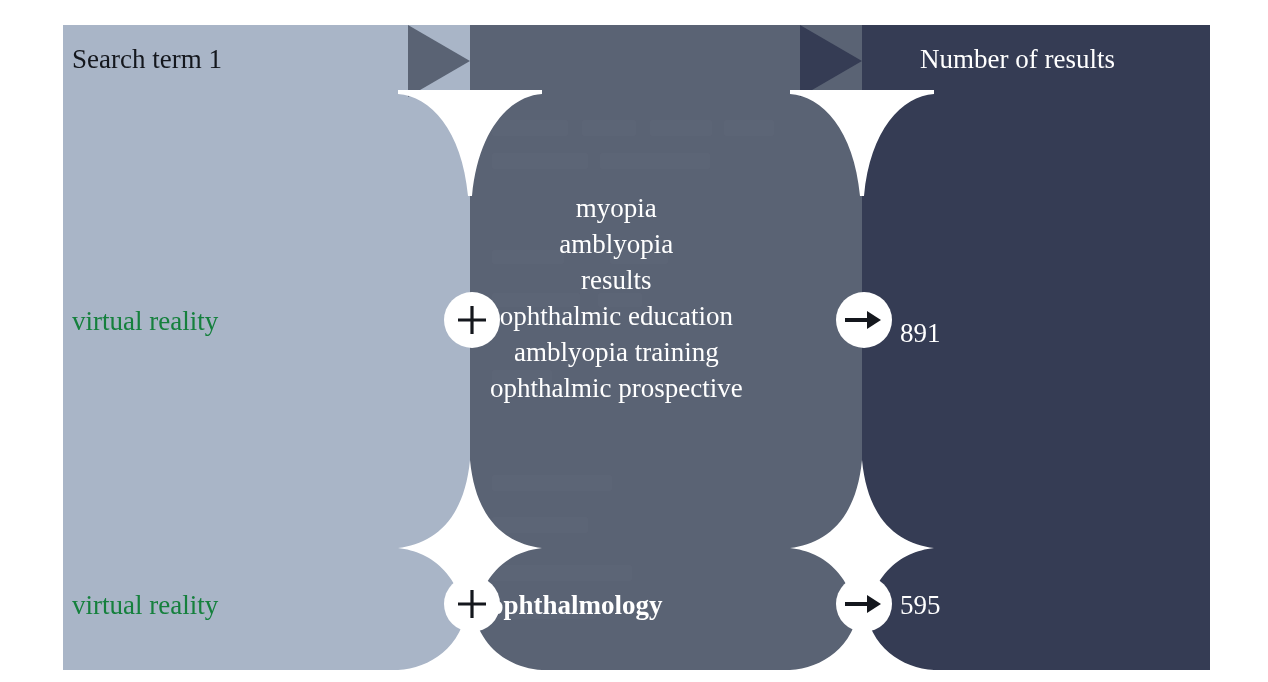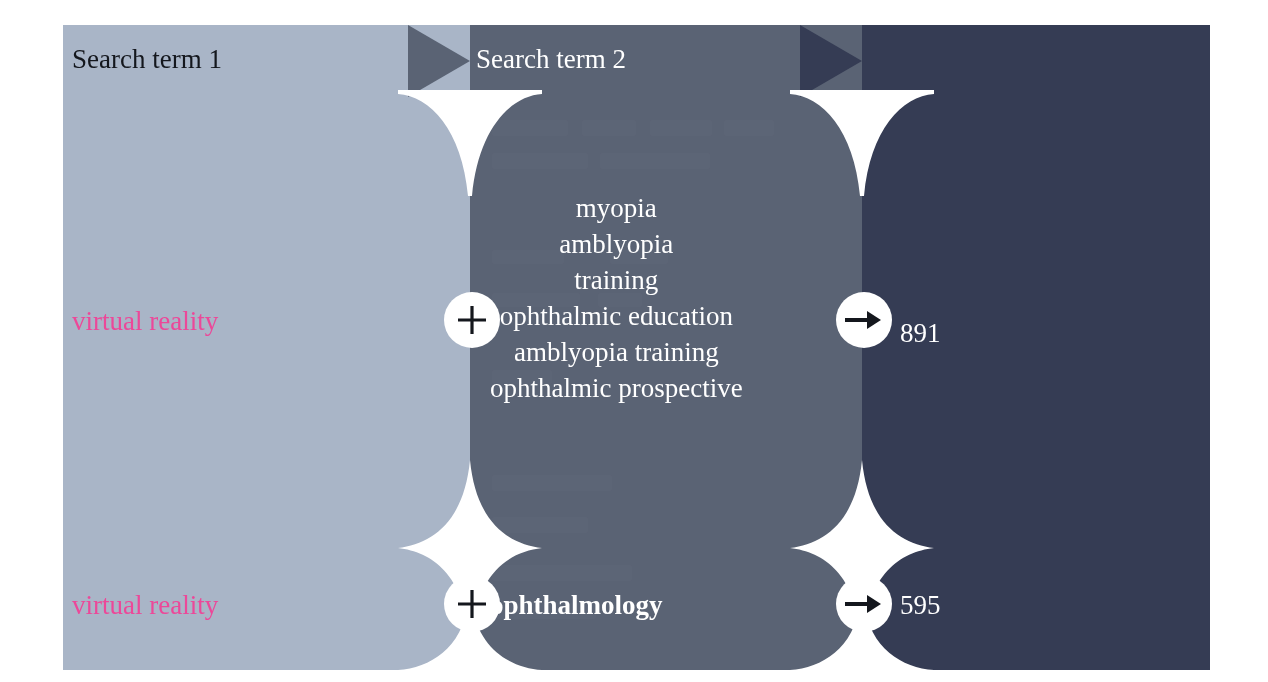--- a/index.html
+++ b/index.html
@@ -78,21 +78,21 @@
   #hdr-1 { left: 72px;  top: 46px; color: #14171d; }
   #hdr-2 { left: 476px; top: 46px; color: #ffffff; }
   #hdr-3 { left: 920px; top: 46px; color: #ffffff; }
 
   
   .term-left {
     position: absolute;
     left: 72px;
     font-size: 27px;
     line-height: 1;
-    color: #ec4899;
+    color: #15803d;
     white-space: nowrap;
   }
   #term-left-1 { top: 308px; }
   #term-left-2 { top: 592px; }
 
   .term-mid {
     position: absolute;
     left: 490px;
     color: #ffffff;
     font-size: 27px;
@@ -178,34 +178,34 @@
 
   <svg class="sep" style="left:398px; top:604px;" width="144" height="70" viewBox="0 0 144 70">
     <path d="M70 0 H74 C80 44 112 64 144 66 V70 H0 V66 C32 64 64 44 70 0 Z" fill="#ffffff"></path>
   </svg>
 
   <svg class="sep" style="left:790px; top:604px;" width="144" height="70" viewBox="0 0 144 70">
     <path d="M70 0 H74 C80 44 112 64 144 66 V70 H0 V66 C32 64 64 44 70 0 Z" fill="#ffffff"></path>
   </svg>
 
   <div class="hdr" id="hdr-1">Search term 1</div>
-  <div class="hdr" id="hdr-2">Search term 2</div>
+  <div class="hdr" id="hdr-3">Number of results</div>
 
   <div class="term-left" id="term-left-1">virtual reality</div>
 
   <div class="badge" id="badge-plus-1">
     <svg width="34" height="34" viewBox="0 0 34 34" aria-hidden="true">
       <path d="M17 3 V31 M3 17 H31" stroke="#14171d" stroke-width="3.2" stroke-linecap="butt"></path>
     </svg>
   </div>
 
   <div class="term-mid" id="terms-mid-1">
     <div>myopia</div>
     <div>amblyopia</div>
-    <div>training</div>
+    <div>results</div>
     <div>ophthalmic education</div>
     <div>amblyopia training</div>
     <div>ophthalmic prospective</div>
   </div>
 
   <div class="badge" id="badge-arrow-1">
     <svg width="38" height="26" viewBox="0 0 38 26" aria-hidden="true">
       <path d="M0 13 H27" stroke="#14171d" stroke-width="4"></path>
       <path d="M22 4 L36 13 L22 22 Z" fill="#14171d"></path>
     </svg>

